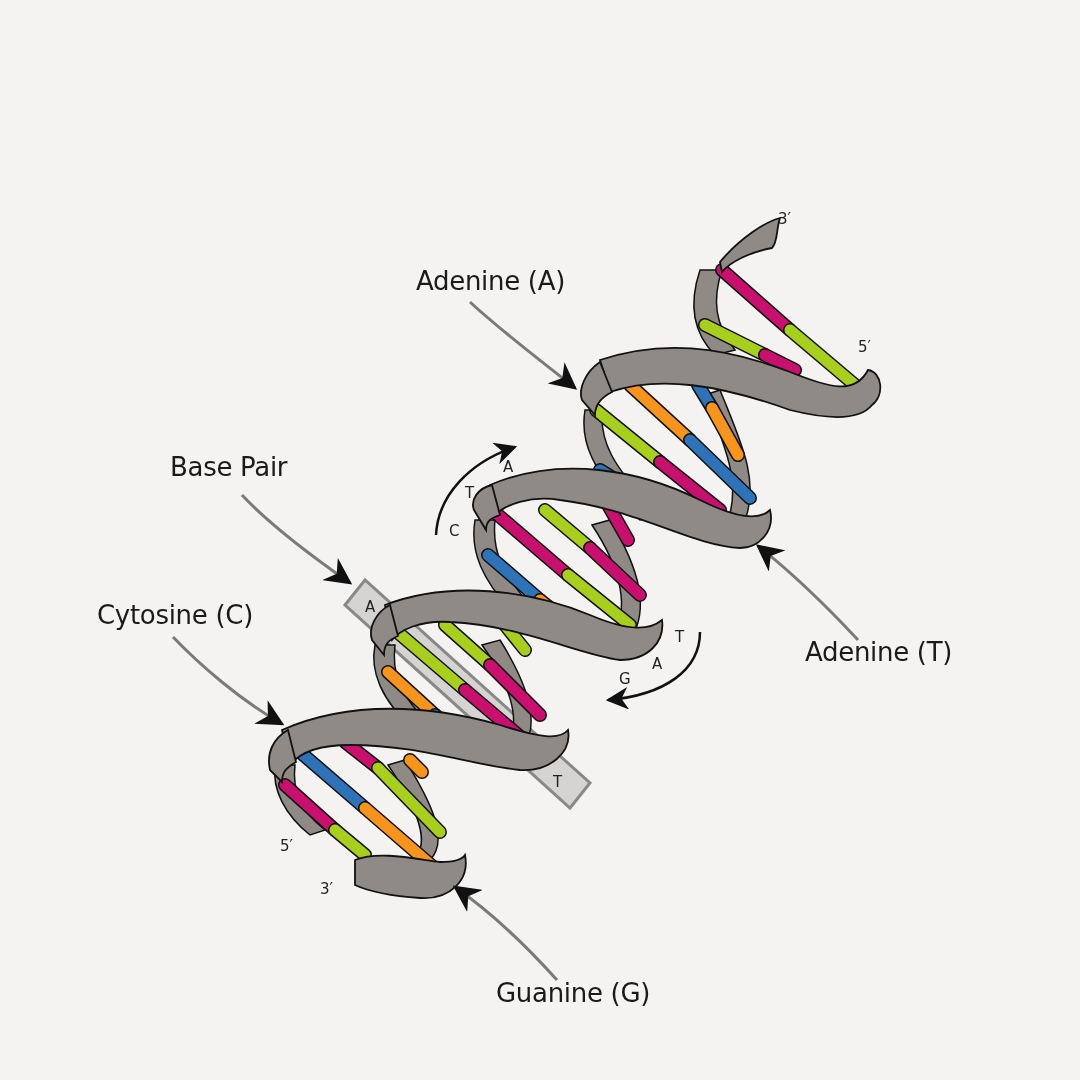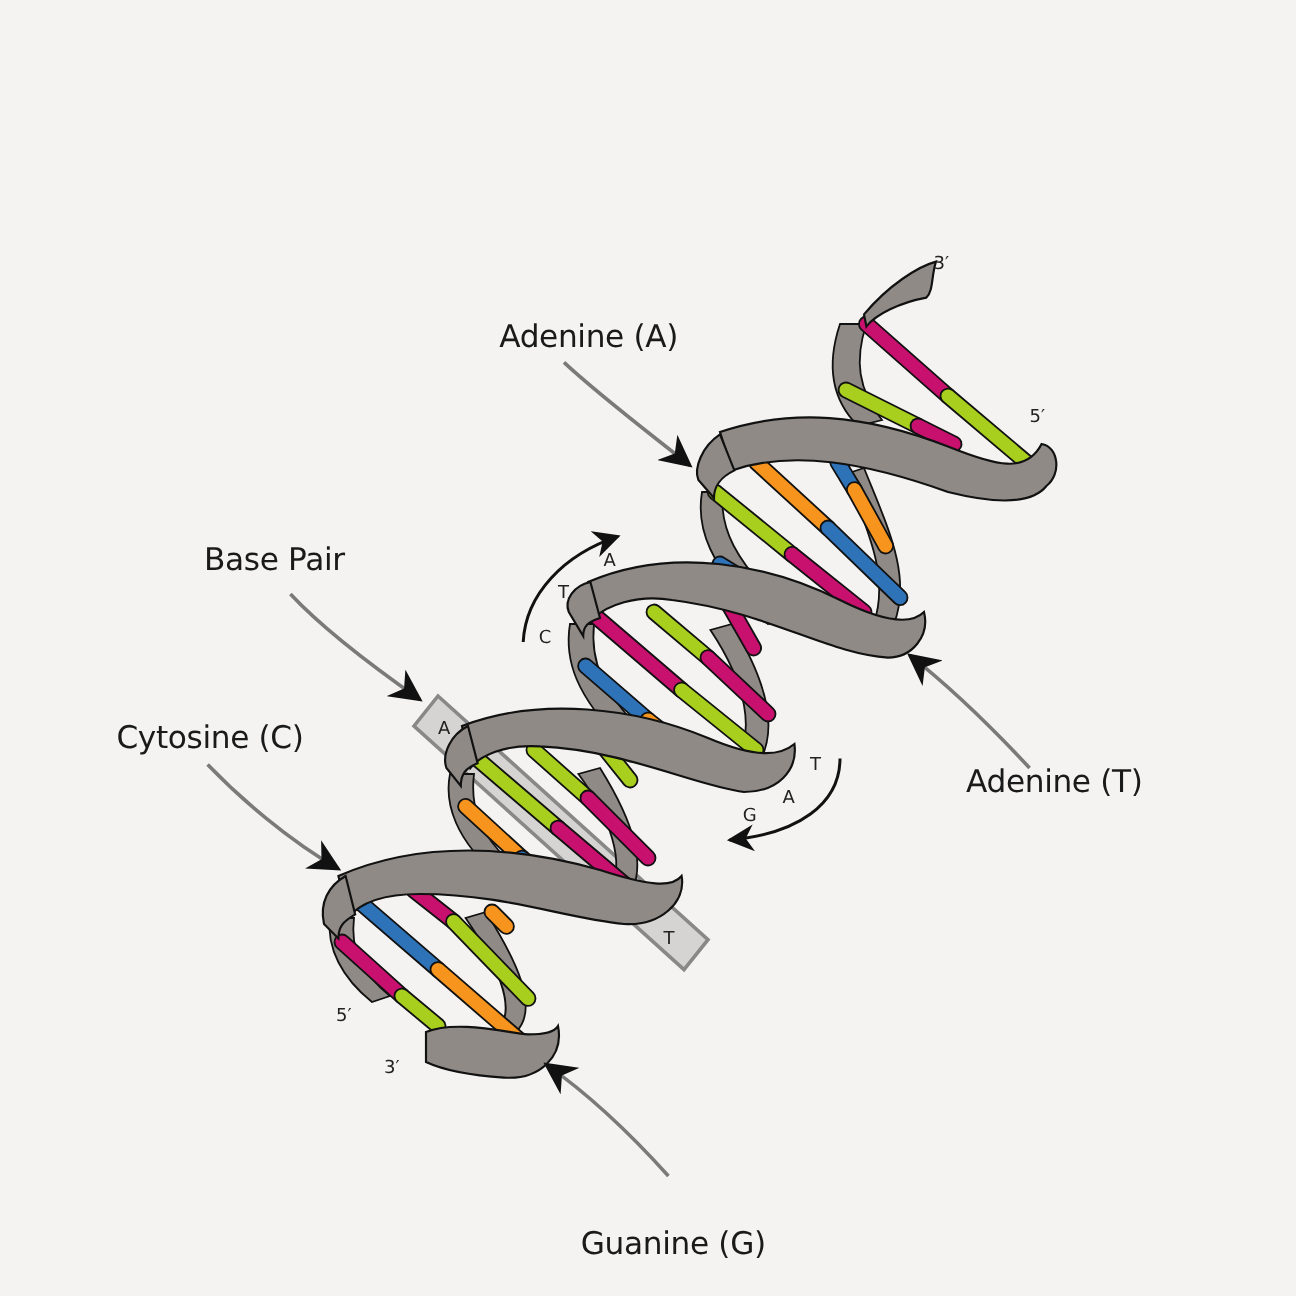--- a/index.html
+++ b/index.html
@@ -168,21 +168,21 @@
   <g stroke="#111" stroke-width="2.5" fill="none">
     <path d="M436,535 C438,495 470,462 515,447" marker-end="url(#arrowhead)"></path>
     <path d="M700,632 C700,670 665,695 608,700" marker-end="url(#arrowhead)"></path>
   </g>
 </svg>
 
 <div class="label" style="left:416px; top:266px;">Adenine (A)</div>
 <div class="label" style="left:170px; top:452px;">Base Pair</div>
 <div class="label" style="left:82px; top:600px;margin-left:15px;">Cytosine (C)</div>
 <div class="label" style="left:805px; top:637px;">Adenine (T)</div>
-<div class="label" style="left:484px; top:978px;margin-top:44px;">Guanine (G)</div>
+<div class="label" style="left:496px; top:978px;">Guanine (G)</div>
 
 <div class="small" style="left:778px; top:210px;">3′</div>
 <div class="small" style="left:858px; top:338px;">5′</div>
 <div class="small" style="left:280px; top:837px;">5′</div>
 <div class="small" style="left:320px; top:880px;">3′</div>
 
 <div class="small" style="left:365px; top:598px;">A</div>
 <div class="small" style="left:553px; top:773px;">T</div>
 
 <div class="small" style="left:449px; top:522px;">C</div>

